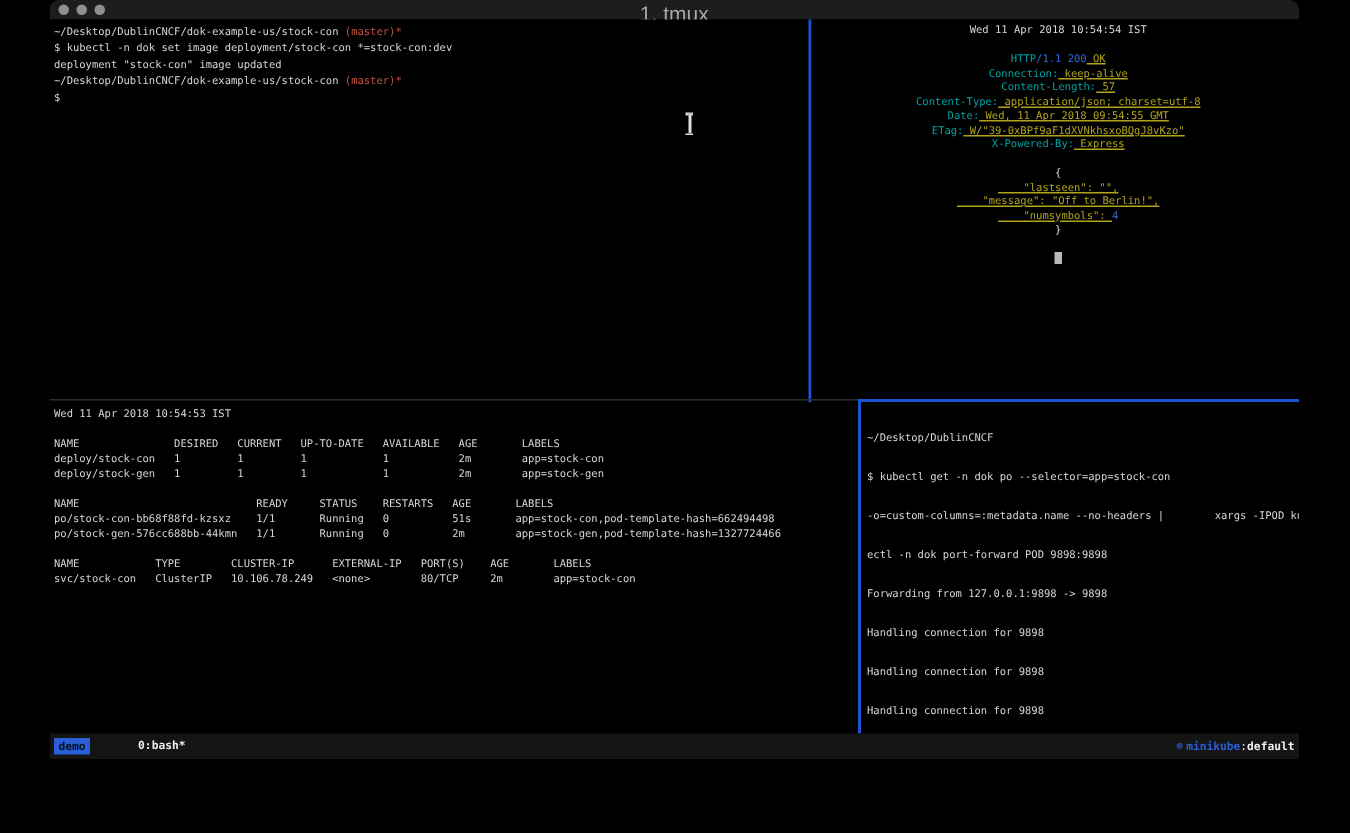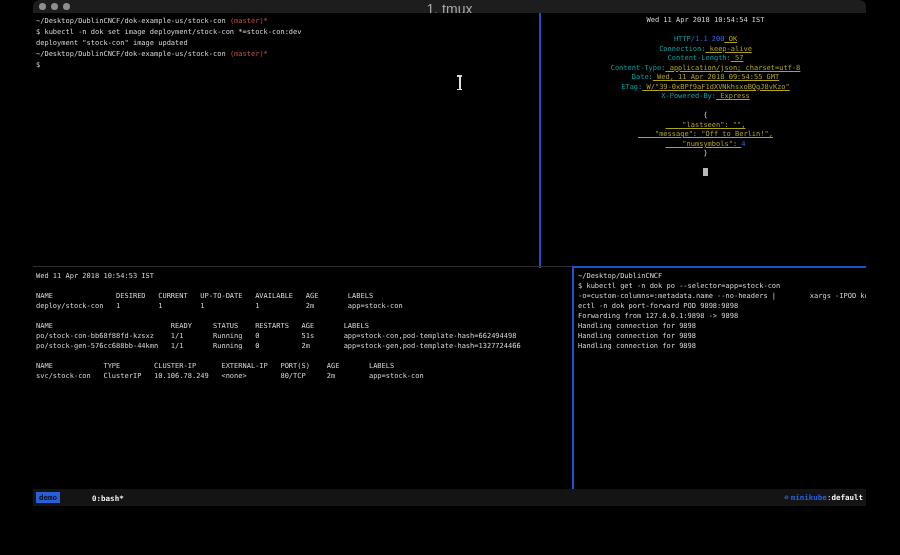--- a/index.html
+++ b/index.html
@@ -26,41 +26,41 @@
   .tline { white-space:pre; font-size:7px; color:var(--fg); }
   .pane-tl { left:0; top:13px; width:506px; height:253px; }
   .pane-tl .tline { line-height:11px; height:11px; }
   .pane-tr { left:508px; top:13px; width:325px; height:253px; }
   .pane-tr .lines { padding-left:4px;text-align:center; }
   .pane-tr .tline { line-height:9.5px; height:9.5px; }
   .pane-bl { left:0; top:268px; width:538px; height:221px; }
   .pane-bl .tline { line-height:10px; height:10px; }
   .pane-br { left:541px; top:268px; width:292px; height:221px; }
   .pane-br .lines { padding-left:4px; }
-  .pane-br .tline { line-height:10px; height:10px; }
+  .pane-br .tline { line-height:10px; height:10px;margin-top:16px; }
 
   
   .vdiv-top  { position:absolute; left:506px; top:13px; width:2px; height:255px; background:var(--border_active); }
   .hdiv-left { position:absolute; left:0; top:266px; width:539px; height:1px; background:var(--border_dim); }
   .vdiv-bot  { position:absolute; left:539px; top:266px; width:2px; height:223px; background:var(--border_active); }
   .hdiv-right{ position:absolute; left:541px; top:266px; width:292px; height:2px; background:var(--border_active); }
 
   
   .c-fg     { color:var(--fg); }
   .c-red    { color:var(--red); }
   .c-cyan   { color:var(--cyan); }
   .c-yellow { color:var(--yellow);text-decoration:underline; }
   .c-blue   { color:var(--blue); }
   .c-cursor { background:var(--cursor); color:transparent; }
 
   
   .statusbar { position:absolute; left:0; top:489px; width:833px; height:17px;
                background:var(--statusbar_bg); display:flex; align-items:center;
                justify-content:space-between; font-size:7.5px; color:var(--fg); }
-  .sb-left { display:flex; align-items:flex-end; padding-left:3px; white-space:pre; }
+  .sb-left { display:flex; align-items:flex-start; padding-left:3px; white-space:pre; }
   .sb-session { background:var(--status_accent); color:#06101f; padding:1px 3px; font-weight:bold; }
   .sb-window { color:#f0f0f0; font-weight:bold; padding-left:20px;margin-left:12px; }
   .sb-right { display:flex; align-items:center; padding-right:3px; white-space:pre; }
   .sb-kube-icon { color:var(--status_accent); padding-right:2px; }
   .sb-cluster { color:var(--status_accent); font-weight:bold; }
   .sb-sep { color:#e8e8e8; }
   .sb-namespace { color:#f2f2f2; font-weight:bold; }
 
   
   .ibeam { position:absolute; left:423px; top:75px; width:7px; height:15px; }
@@ -121,20 +121,21 @@
     <div class="hdiv-left"></div>
     <div class="vdiv-bot"></div>
     <div class="hdiv-right"></div>
 
     <div class="pane pane-bl">
       <div class="lines">
           <div class="tline"><span class="c-fg">Wed 11 Apr 2018 10:54:53 IST</span></div>
           <div class="tline"><span class="c-fg"> </span></div>
           <div class="tline"><span class="c-fg">NAME               DESIRED   CURRENT   UP-TO-DATE   AVAILABLE   AGE       LABELS</span></div>
           <div class="tline"><span class="c-fg">deploy/stock-con   1         1         1            1           2m        app=stock-con</span></div>
+          <div class="tline"><span class="c-fg">deploy/stock-gen   1         1         1            1           2m        app=stock-gen</span></div>
           <div class="tline"><span class="c-fg"> </span></div>
           <div class="tline"><span class="c-fg">NAME                            READY     STATUS    RESTARTS   AGE       LABELS</span></div>
           <div class="tline"><span class="c-fg">po/stock-con-bb68f88fd-kzsxz    1/1       Running   0          51s       app=stock-con,pod-template-hash=662494498</span></div>
           <div class="tline"><span class="c-fg">po/stock-gen-576cc688bb-44kmn   1/1       Running   0          2m        app=stock-gen,pod-template-hash=1327724466</span></div>
           <div class="tline"><span class="c-fg"> </span></div>
           <div class="tline"><span class="c-fg">NAME            TYPE        CLUSTER-IP      EXTERNAL-IP   PORT(S)    AGE       LABELS</span></div>
           <div class="tline"><span class="c-fg">svc/stock-con   ClusterIP   10.106.78.249   &lt;none&gt;        80/TCP     2m        app=stock-con</span></div>
         </div>
     </div>
 

